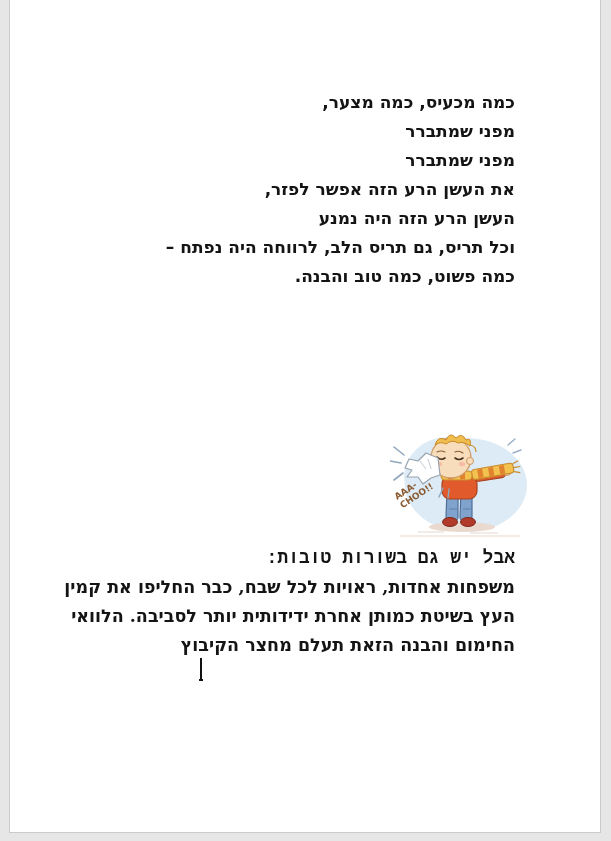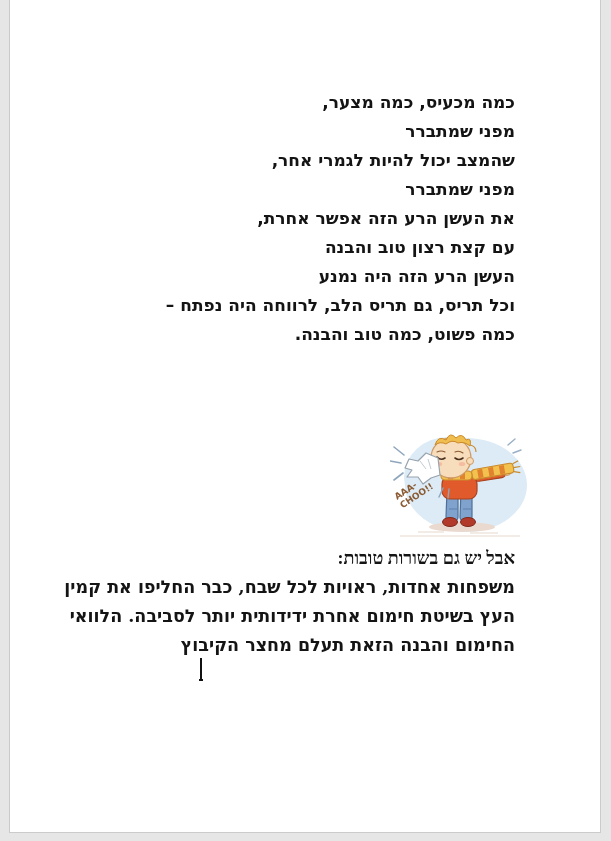--- a/index.html
+++ b/index.html
@@ -28,21 +28,21 @@
     font-weight:700;
     line-height:29px;
     color:#141414;
     white-space:nowrap;
   }
   .good-heading{
     position:absolute;
     top:544px;right:96px;
     direction:rtl;
     text-align:right;
-    font-family:Liberation Serif, serif;
+    font-family:Liberation Mono, monospace;
     font-size:18px;
     font-weight:700;
     line-height:29px;
     color:#141414;
     white-space:nowrap;
   }
   .good-paragraph{
     position:absolute;
     top:573px;right:96px;
     direction:rtl;
@@ -76,24 +76,22 @@
 </head>
 <body>
 
 <div class="screen">
 
   <div class="paper"></div>
 
   <div class="poem">
     <div>כמה מכעיס, כמה מצער,</div>
     <div>מפני שמתברר</div>
-    <div>שהמצב יכול להיות לגמרי אחר,</div>
     <div>מפני שמתברר</div>
-    <div>את העשן הרע הזה אפשר אחרת,</div>
-    <div>עם קצת רצון טוב והבנה</div>
+    <div>את העשן הרע הזה אפשר לפזר,</div>
     <div>העשן הרע הזה היה נמנע</div>
     <div>וכל תריס, גם תריס הלב, לרווחה היה נפתח –</div>
     <div>כמה פשוט, כמה טוב והבנה.</div>
   </div>
 
   <div class="illustration">
     <svg width="142" height="110" viewBox="0 0 142 110">
 
       <ellipse cx="76" cy="52" rx="61" ry="47" fill="#dcebf6"></ellipse>
       <ellipse cx="58" cy="44" rx="44" ry="40" fill="#dcebf6"></ellipse>
@@ -151,19 +149,19 @@
         <text x="0" y="0" font-size="9" font-weight="bold" fill="#8a5a32" font-family="DejaVu Sans, sans-serif">AAA-</text>
         <text x="0" y="10" font-size="9" font-weight="bold" fill="#8a5a32" font-family="DejaVu Sans, sans-serif">CHOO!!</text>
       </g>
     </svg>
   </div>
 
   <div class="good-heading">אבל יש גם בשורות טובות:</div>
 
   <div class="good-paragraph">
     <div>משפחות אחדות, ראויות לכל שבח, כבר החליפו את קמין</div>
-    <div>העץ בשיטת חימום אחרת ידידותית יותר לסביבה. הלוואי</div>
+    <div>העץ בשיטת כמותן אחרת ידידותית יותר לסביבה. הלוואי</div>
     <div>החימום והבנה הזאת תעלם מחצר הקיבוץ</div>
   </div>
 
   <div class="caret"></div>
 
 </div>
 
 </body></html>

